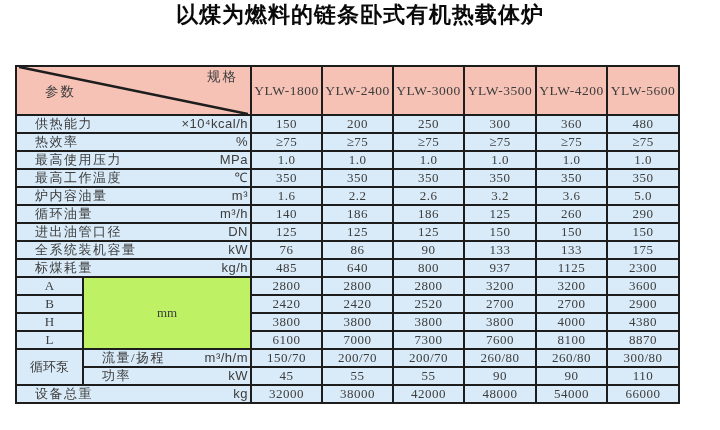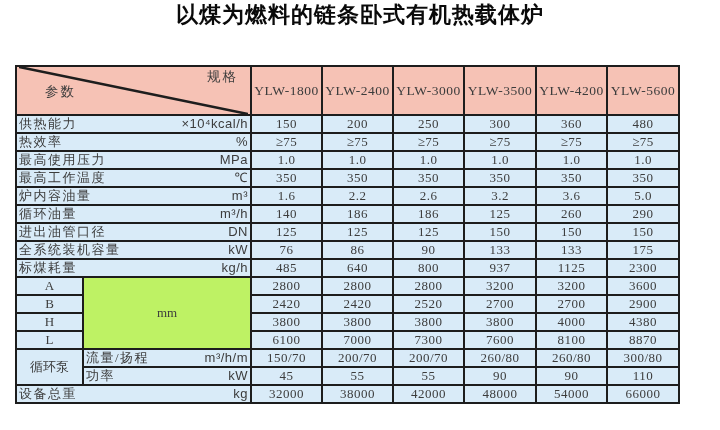--- a/index.html
+++ b/index.html
@@ -26,21 +26,21 @@
     white-space:nowrap;overflow:hidden;
   }
   tr.hdr td{background:#f6c2b5;height:36px;line-height:36px;font-size:13.5px;letter-spacing:0.5px;}
   td.corner{padding:0;position:relative;}
   .corner-inner{position:relative;width:100%;height:47px;}
   .corner-inner svg{position:absolute;left:0;top:0;width:100%;height:100%;display:block;}
   .corner-spec{position:absolute;top:2px;right:10px;line-height:16px;letter-spacing:2px;}
   .corner-param{position:absolute;bottom:14px;left:26px;line-height:16px;letter-spacing:2px;}
   td.c{background:#d9ebf8;letter-spacing:0.5px;}
   td.lbl{background:#d9ebf8;text-align:left;padding:0 6px 0 8px;}
-  td.lbl .l{float:left;letter-spacing:1.5px;}
+  td.lbl .l{float:left;letter-spacing:1.5px;margin-left:16px;}
   td.lbl .u{float:right;letter-spacing:0.5px;font-family:Liberation Sans, sans-serif;}
   td.letter{background:#d9ebf8;}
   td.merged{background:#bef264;}
 </style>
 </head>
 <body>
 
 <h1 class="page-title">以煤为燃料的链条卧式有机热载体炉</h1>
 
 <table class="spec">

